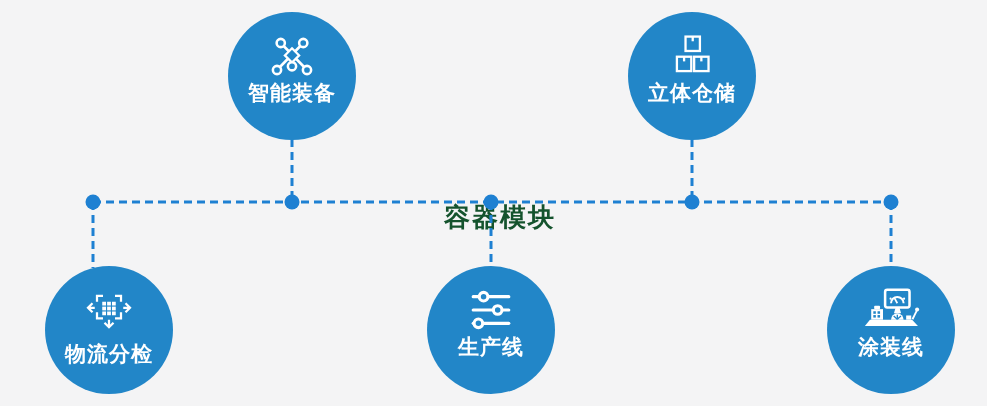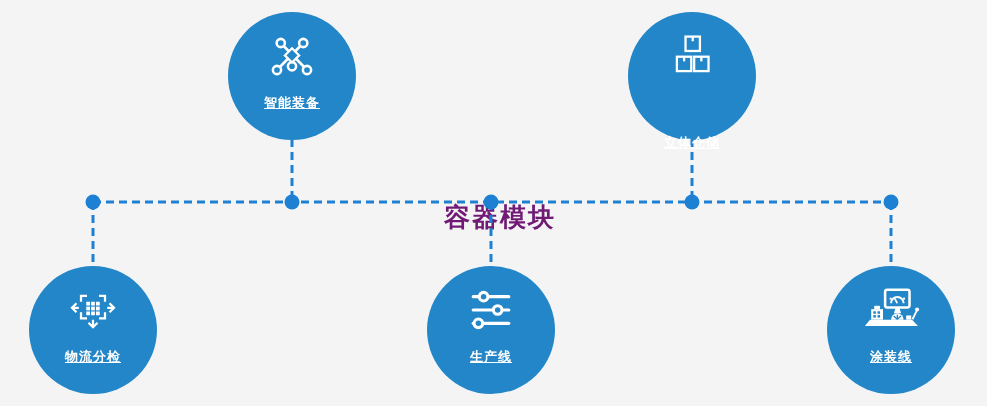--- a/index.html
+++ b/index.html
@@ -14,21 +14,21 @@
     overflow: hidden;
   }
 
   .watermark {
     position: absolute;
     left: 444px;
     top: 200px;
     font-size: 26px;
     font-weight: 700;
     letter-spacing: 2px;
-    color: #701a75;
+    color: #14532d;
     user-select: none;
     z-index: 1;
   }
 
   .connectors {
     position: absolute;
     left: 0;
     top: 0;
     z-index: 2;
   }
@@ -47,32 +47,30 @@
   }
 
   .node .icon {
     height: 46px;
     display: flex;
     align-items: center;
     justify-content: center;
   }
 
   .node .label {
-    margin-top: 15px;
-    font-size: 13px;
+    font-size: 21px;
     font-weight: 700;
     letter-spacing: 1px;
     color: #ffffff;
     white-space: nowrap;
-    text-decoration: underline;
   }
 
   .node-smart-equipment  { left: 228px; top: 12px;  }
-  .node-warehouse        { left: 628px; top: 12px; gap: 40px;  }
-  .node-logistics        { left: 29px;  top: 266px; }
+  .node-warehouse        { left: 628px; top: 12px;  }
+  .node-logistics        { left: 45px;  top: 266px; gap: 7px; }
   .node-production       { left: 427px; top: 266px; }
   .node-painting         { left: 827px; top: 266px; }
 </style>
 </head>
 <body>
 
 <div class="canvas">
 
   <div class="watermark">容器模块</div>
 

